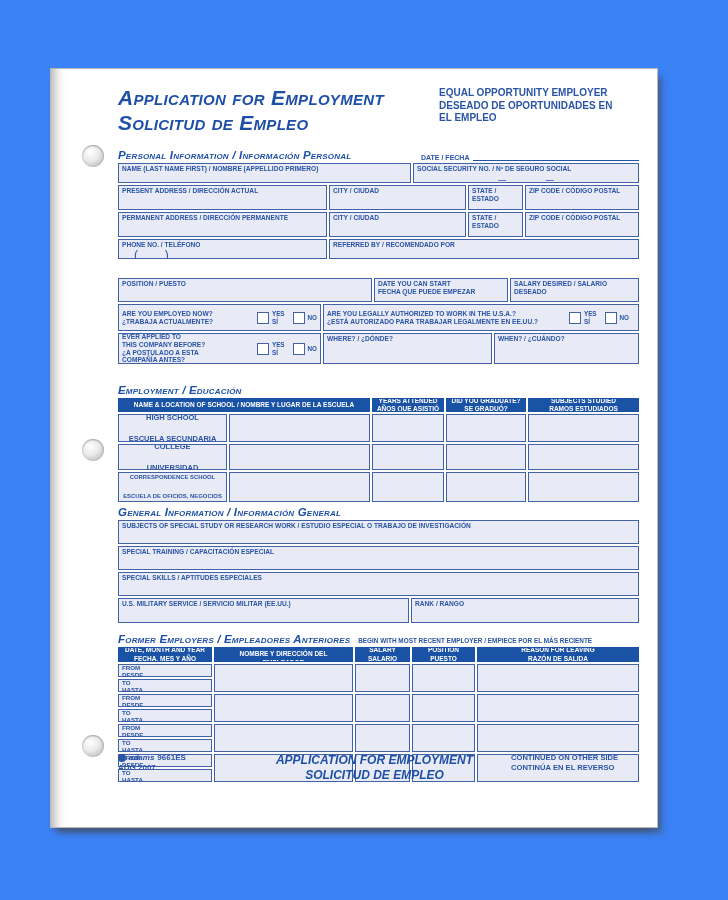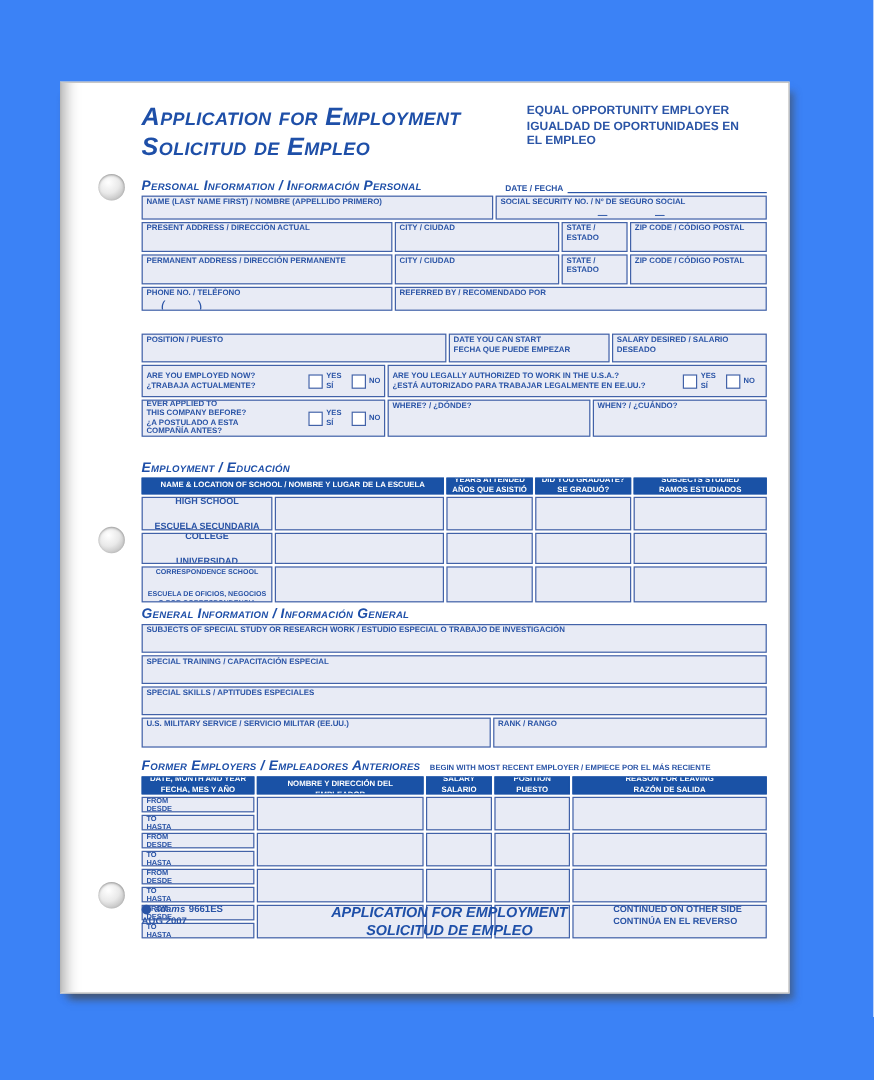--- a/index.html
+++ b/index.html
@@ -78,21 +78,21 @@
 
     <div class="content">
 
       <div class="sec hdr" style="top:16px">
         <div class="title-col">
           <div>Application for Employment</div>
           <div>Solicitud de Empleo</div>
         </div>
         <div class="eeo-col">
           <div>EQUAL OPPORTUNITY EMPLOYER</div>
-          <div>IGUALDAD DE OPORTUNIDADES EN</div>
+          <div>DESEADO DE OPORTUNIDADES EN</div>
           <div>EL EMPLEO</div>
         </div>
       </div>
 
       <div class="sec" style="top:80px">
         <div class="shead">
           <div class="sec-title">Personal Information / Información Personal</div>
           <div class="date-blk">
             <span class="dlab">DATE / FECHA</span>
             <span class="dline"></span>

